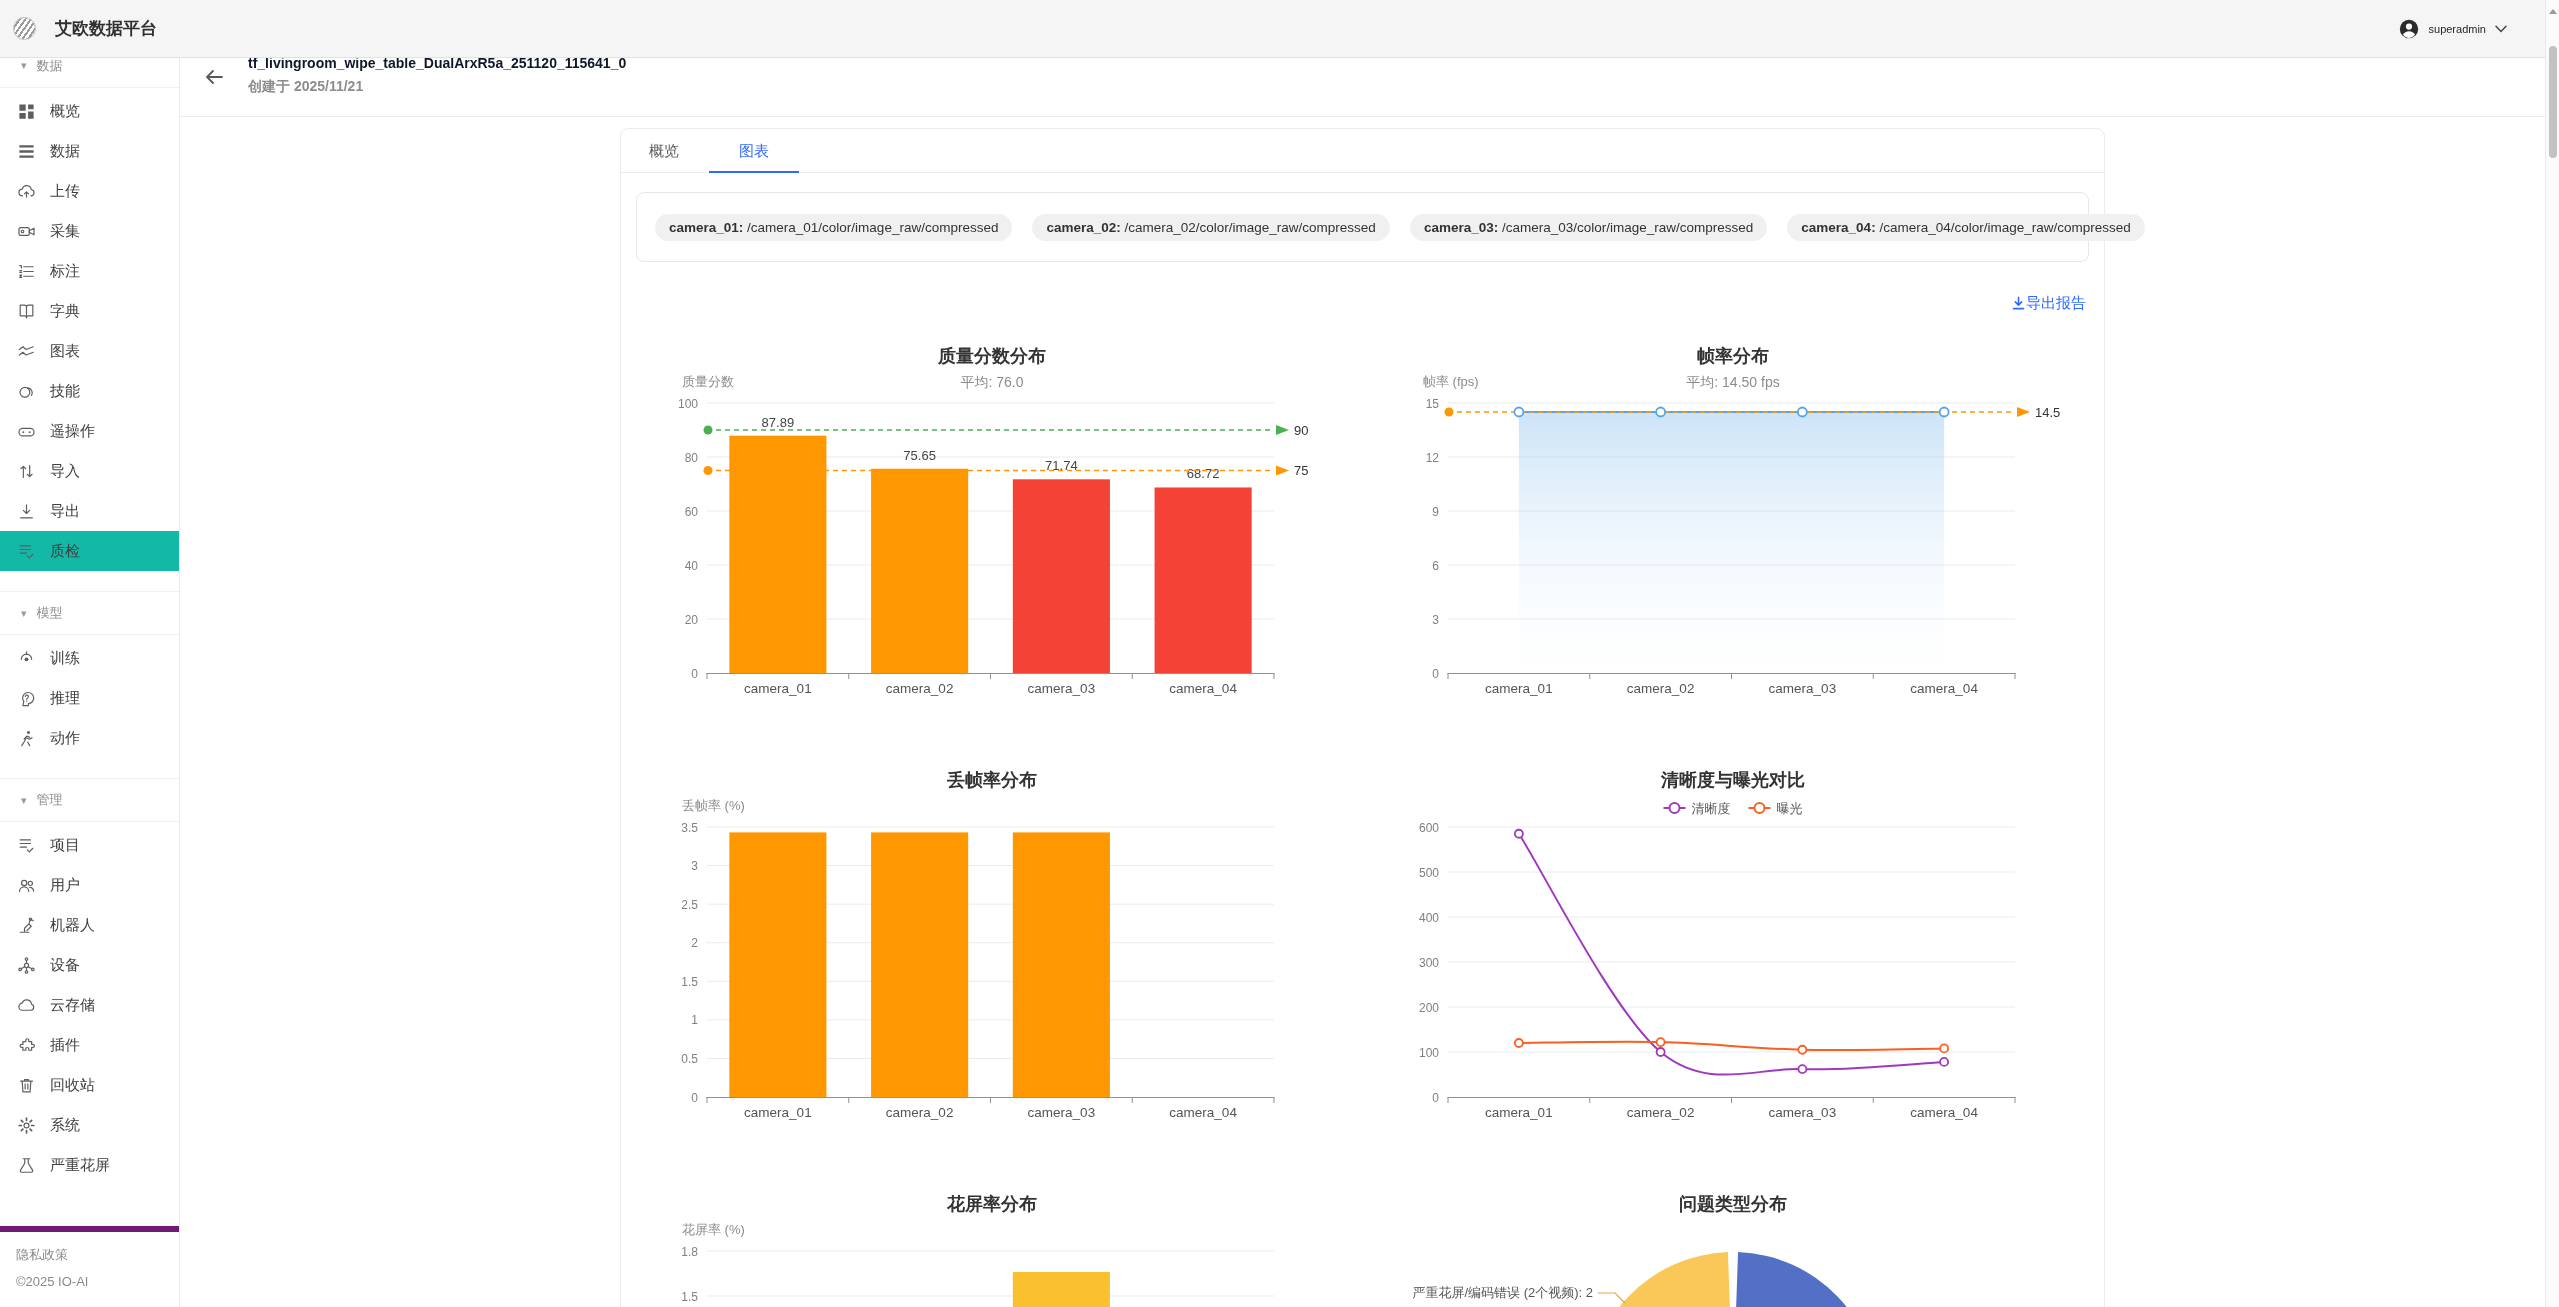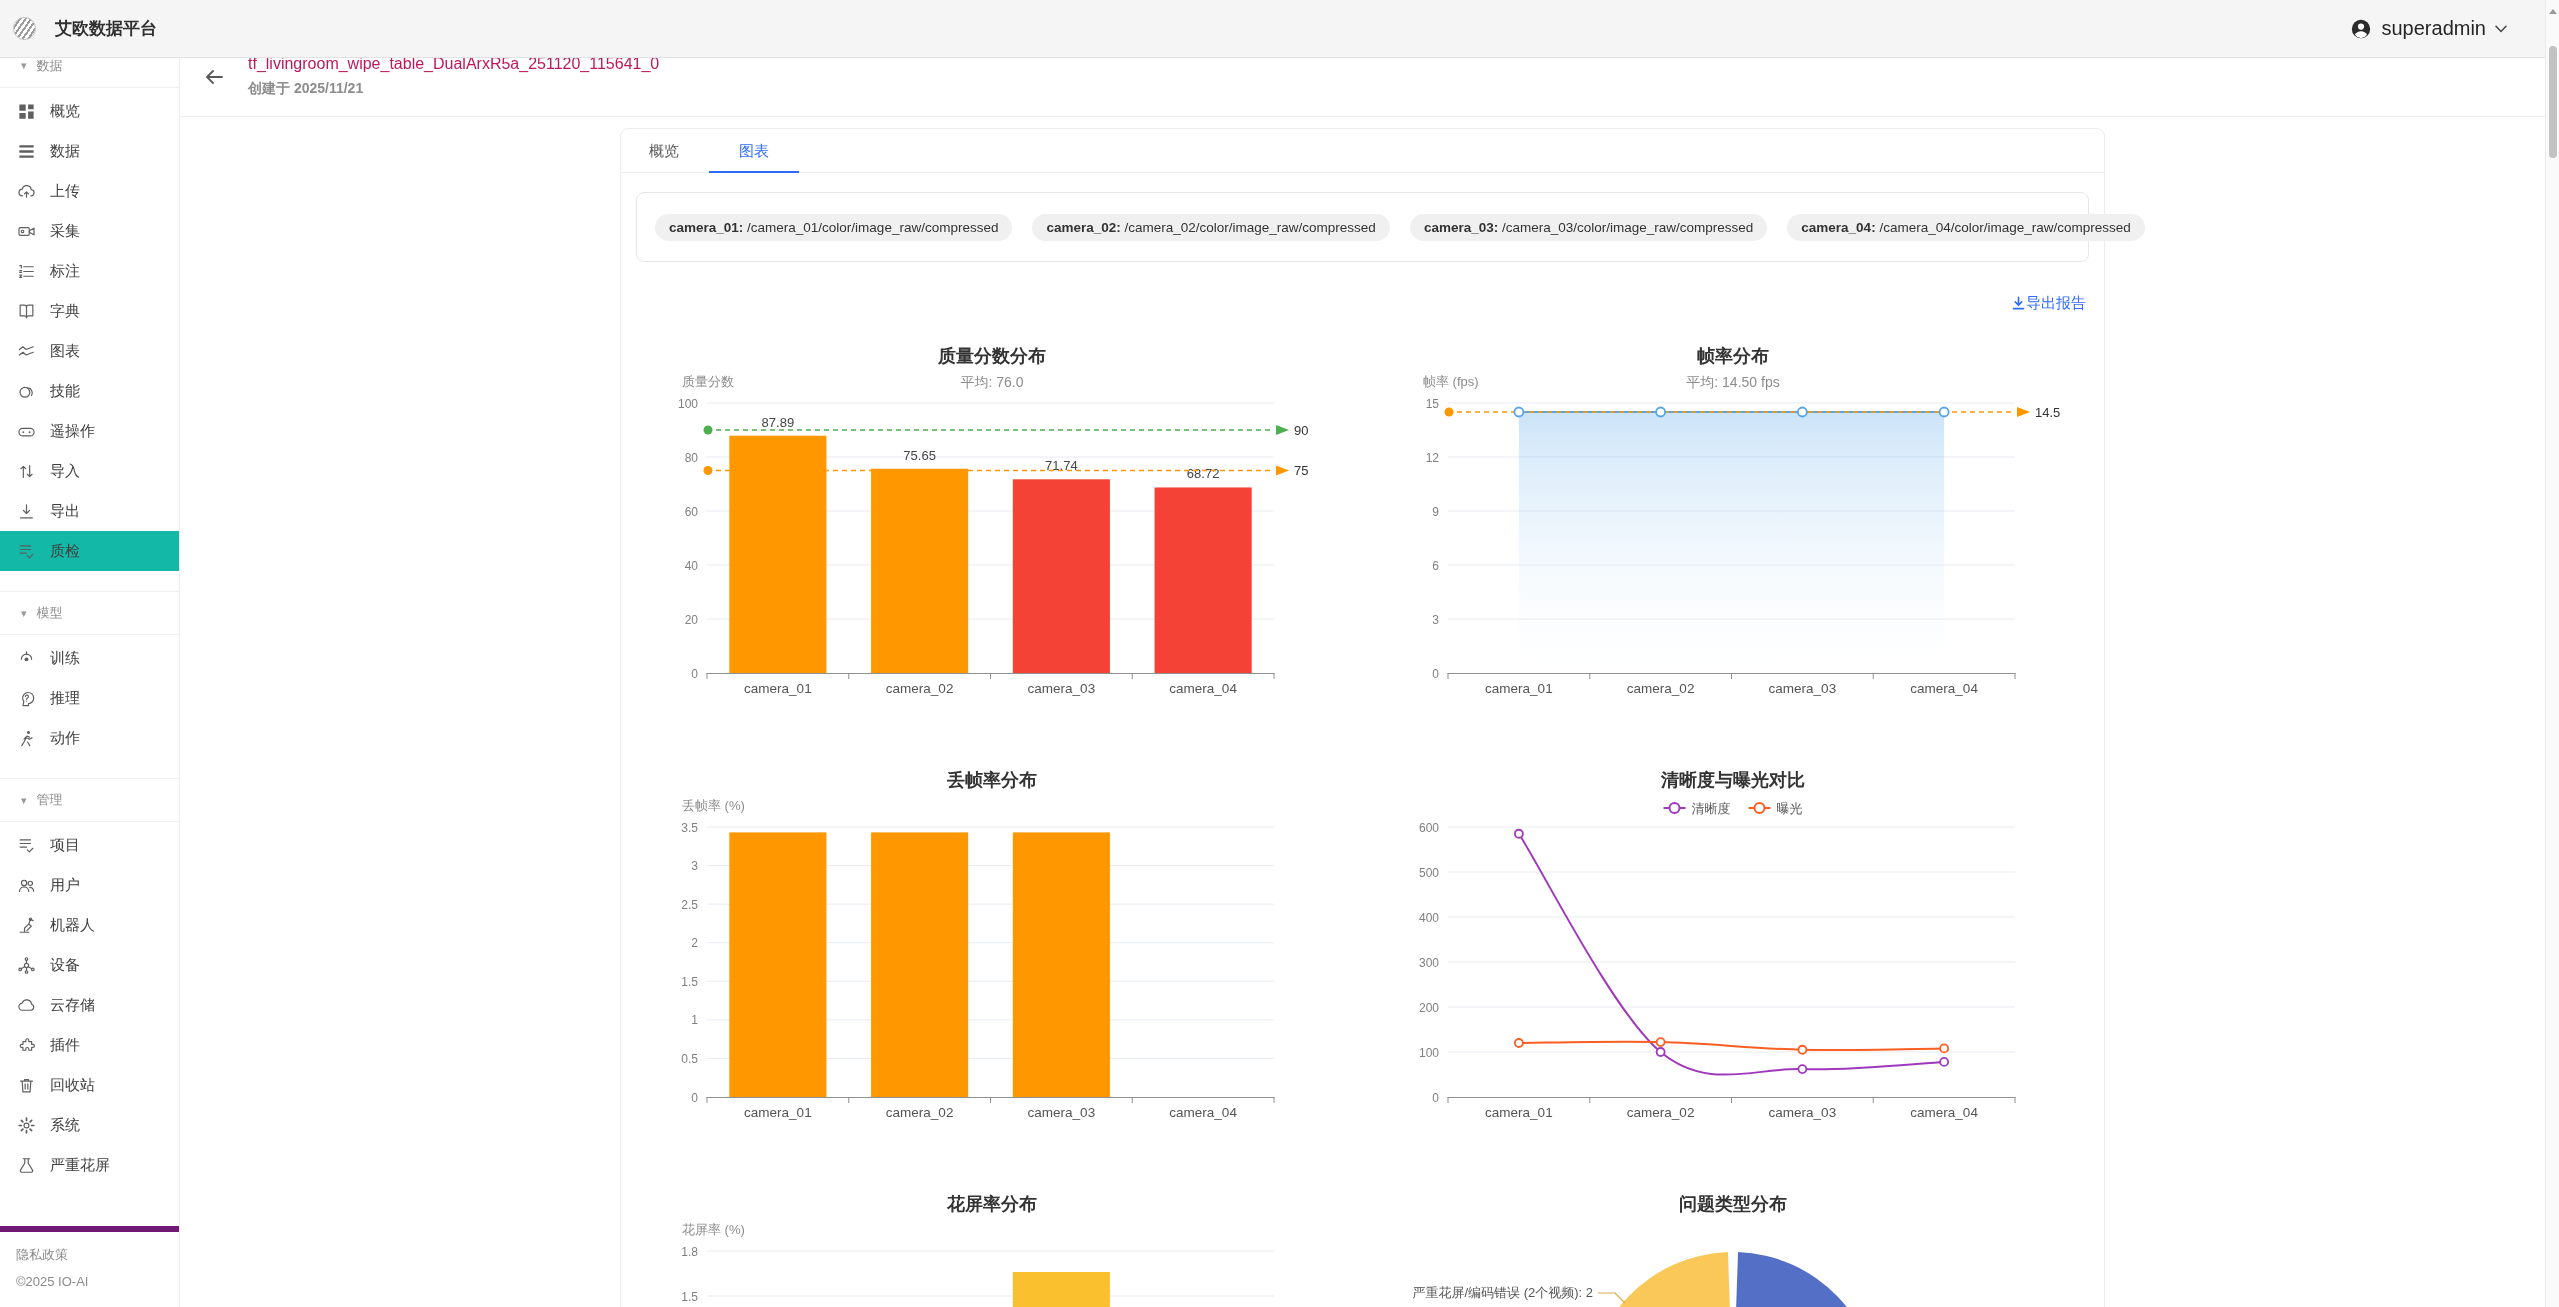--- a/index.html
+++ b/index.html
@@ -6,21 +6,21 @@
   html,body { width:2559px; height:1307px; overflow:hidden; background:#fff;
     font-family:"Liberation Sans","DejaVu Sans",sans-serif; }
   
   .topbar { position:absolute; left:0; top:0; right:14px; height:58px; background:#f5f5f5;
     border-bottom:1px solid #e2e2e2; display:flex; align-items:center; z-index:5; }
   .logo { width:23px; height:23px; border-radius:50%; margin-left:13px;
     background:repeating-linear-gradient(125deg,#9b9b9b 0 2px,#ffffff 2px 4.5px);
     border:1px solid #bdbdbd; }
   .app-title { margin-left:19px; font-size:17px; font-weight:600; color:#303030; }
   .user-menu { margin-left:auto; margin-right:38px; display:flex; align-items:center; gap:9px; cursor:pointer; }
-  .user-name { font-size:20px; color:#262626; }
+  .user-name { font-size:11px; color:#262626; }
   
   .sidebar { position:absolute; left:0; top:44px; bottom:0; width:180px; background:#fff;
     border-right:1px solid #ececec; z-index:4; }
   .side-section-header { height:44px; display:flex; align-items:center; gap:10px; padding-left:21px;
     border-bottom:1px solid #f0f0f0; color:#8c8c8c; font-size:13px; cursor:pointer; }
   .side-section-header:not(:first-child) { border-top:1px solid #f0f0f0; }
   .tri { font-size:11px; color:#999; }
   .side-items { padding:3px 0 20px 0; }
   .side-item { height:40px; display:flex; align-items:center; gap:14px; padding-left:17px;
     color:#404040; font-size:15px; cursor:pointer; }
@@ -30,21 +30,21 @@
     stroke-linecap:round; stroke-linejoin:round; }
   .s-icon svg .f { fill:#5f5f5f; stroke:none; }
   .side-footer { position:absolute; left:0; right:0; bottom:0; border-top:6px solid #701a75;
     padding:14px 16px 18px 16px; font-size:13px; color:#8a8a8a; background:#fff; }
   .privacy { margin-bottom:10px; cursor:pointer; }
   
   .main { position:absolute; left:180px; top:44px; right:14px; bottom:0; background:#fff; overflow:hidden; }
   .page-header { position:relative; height:73px; border-bottom:1px solid #ececec; }
   .back { position:absolute; left:22px; top:21px; width:24px; height:24px; cursor:pointer; }
   .ph-text { position:absolute; left:68px; top:11px; }
-  .page-title { font-size:16px; font-weight:normal; color:#be185d; }
+  .page-title { font-size:14px; font-weight:bold; color:#0f172a; }
   .page-created { margin-top:7px; font-size:14px; color:#8c8c8c;font-weight:bold; }
   .card { position:relative; margin:11px 0 0 440px; width:1485px; height:1500px;
     border:1px solid #ececec; border-radius:8px; background:#fff; }
   .tabs { height:44px; border-bottom:1px solid #ececec; padding-left:28px; display:flex; }
   .tab { position:relative; font-size:15px; color:#595959; line-height:43px; margin-right:60px; cursor:pointer; }
   .tab.active { color:#2f6bff; }
   .tab.active::after { content:''; position:absolute; left:-30px; right:-30px; bottom:-1px;
     height:2.5px; background:#2f6bff; }
   .tags-box { margin:19px 15px 0 15px; height:70px; border:1px solid #e7e7e7; border-radius:8px;
     display:flex; align-items:center; padding:0 18px; gap:20px; }

